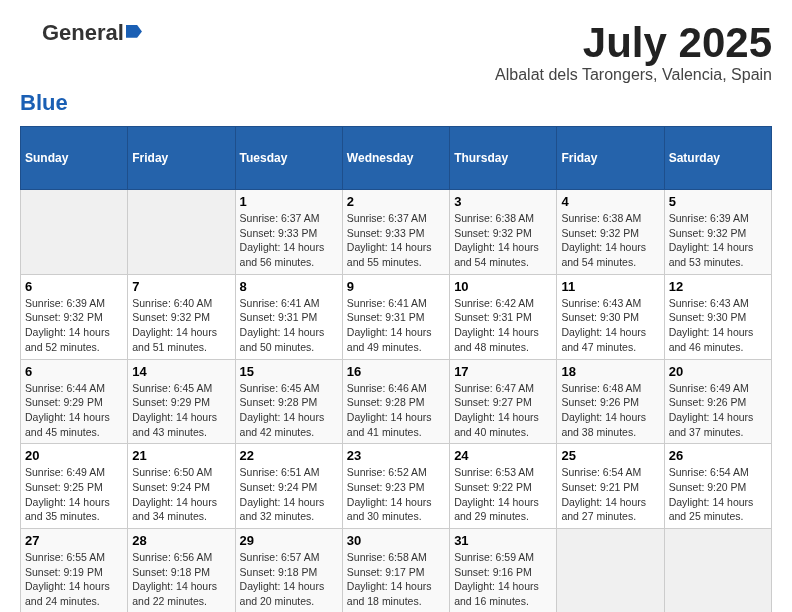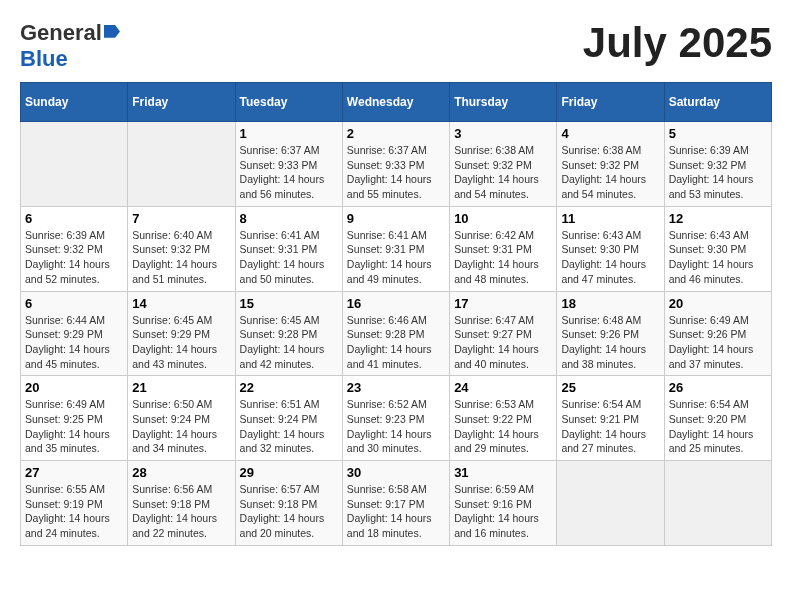--- a/index.html
+++ b/index.html
@@ -23,33 +23,35 @@
     }
     .logo-general {
       font-size: 22px;
       font-weight: bold;
       color: #333;
     }
     .logo-blue {
       font-size: 22px;
       font-weight: bold;
       color: #1a5fb4;
+      margin-top: 44px;
     }
     .logo-icon {
       display: inline-block;
       width: 16px;
       height: 16px;
       background: #1a5fb4;
       clip-path: polygon(0 0, 70% 0, 100% 40%, 70% 80%, 0 80%);
       margin-left: 2px;
       vertical-align: middle;
     }
     .logo-row {
       display: flex;
       align-items: center;
+      margin-left: 22px;
     }
     .title-block {
       text-align: right;
     }
     .title-month {
       font-size: 42px;
       font-weight: bold;
       color: #222;
       line-height: 1.1;
     }
@@ -58,21 +60,21 @@
       color: #444;
     }
     table {
       width: 100%;
       border-collapse: collapse;
       font-size: 11px;
     }
     thead th {
       background-color: #2563ab;
       color: #fff;
-      padding: 12px 4px;
+      padding: 24px 4px;
       text-align: left;
       font-size: 12px;
       font-weight: bold;
       border: 1px solid #1e4f8c;
     }
     tbody td {
       border: 1px solid #ccc;
       vertical-align: top;
       padding: 4px 4px;
       width: 14.28%;
@@ -104,20 +106,21 @@
 <div class="header">
   <div class="logo">
     <div class="logo-row">
       <span class="logo-general">General</span>
       <span class="logo-icon"></span>
     </div>
     <span class="logo-blue">Blue</span>
   </div>
   <div class="title-block">
     <div class="title-month">July 2025</div>
+    <div class="title-location">Albalat dels Tarongers, Valencia, Spain</div>
   </div>
 </div>
 
 <table>
   <thead>
     <tr>
     <th>Sunday</th>
         <th>Friday</th>
         <th>Tuesday</th>
         <th>Wednesday</th>

